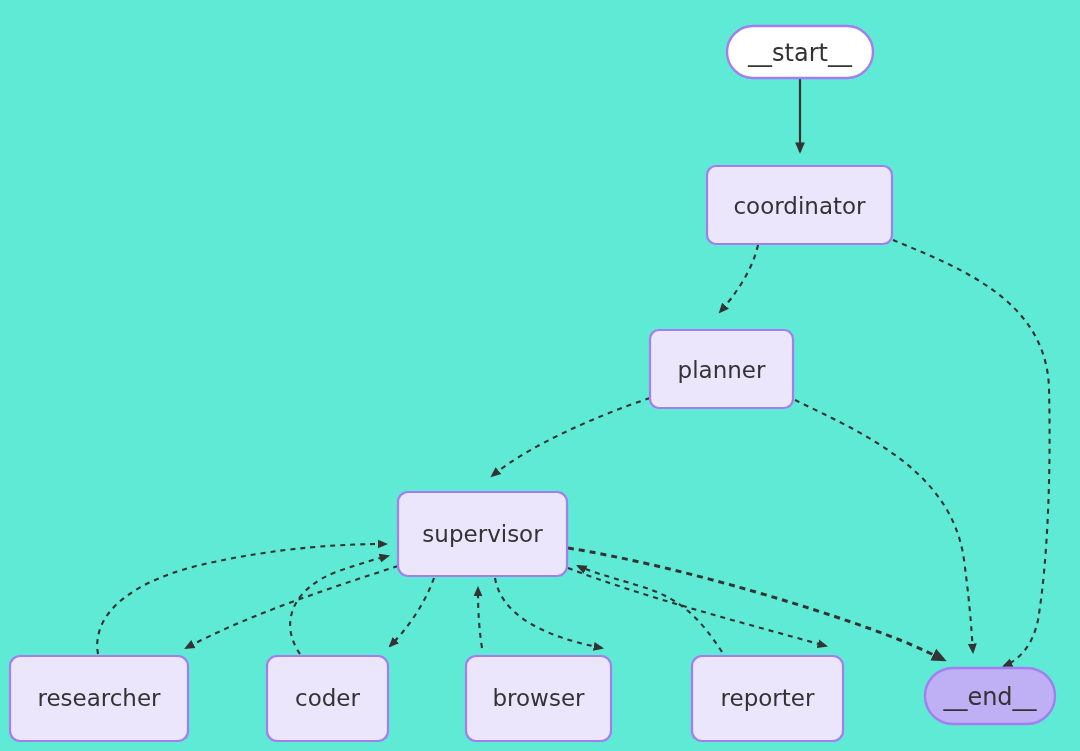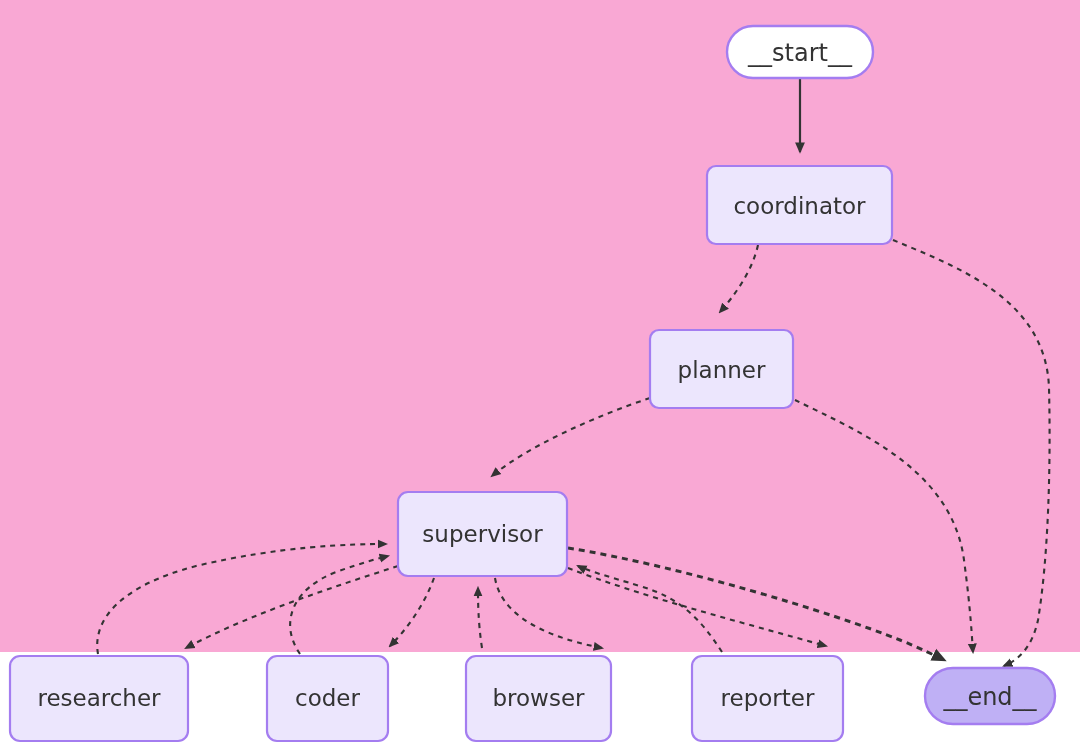--- a/index.html
+++ b/index.html
@@ -10,22 +10,22 @@
   }
   body {
     width: 1080px;
     height: 751px;
     overflow: hidden;
     font-family: "DejaVu Sans", "Liberation Sans", sans-serif;
   }
   #graph-root {
     position: relative;
     width: 1080px;
-    height: 652px;
-    background: #f9a8d4;
+    height: 751px;
+    background: #5eead4;
   }
   svg#graph-canvas {
     display: block;
     width: 1080px;
     height: 751px;
   }
   .node-rect {
     fill: #ecE6fd;
     stroke: #a47df0;
     stroke-width: 2.2px;

